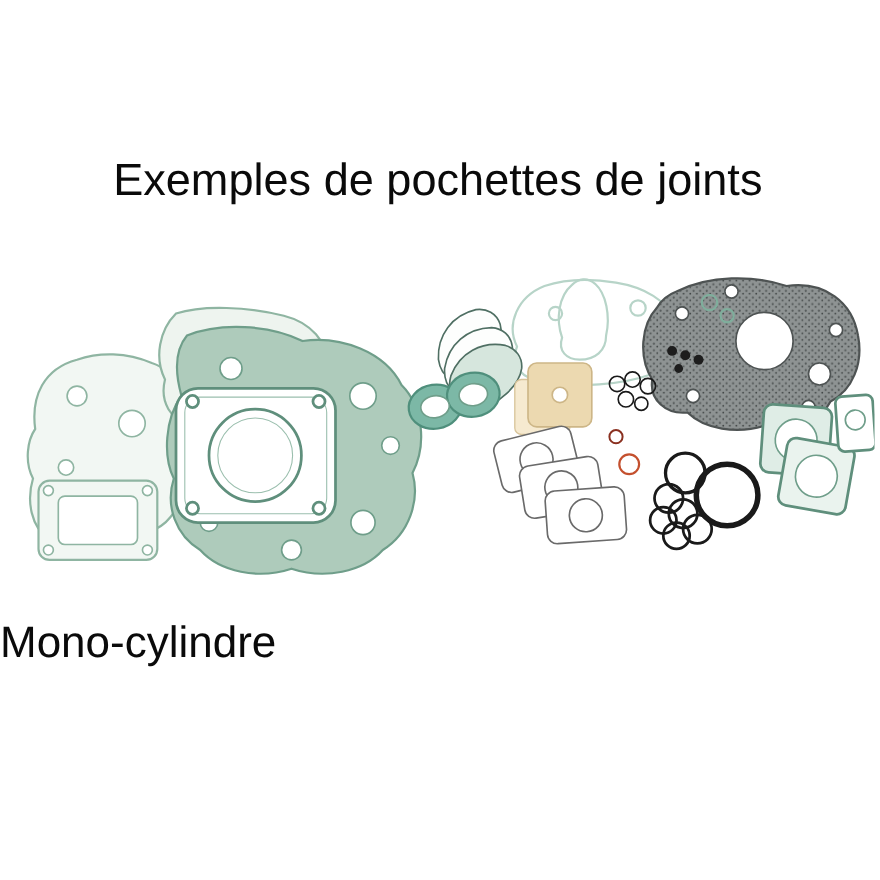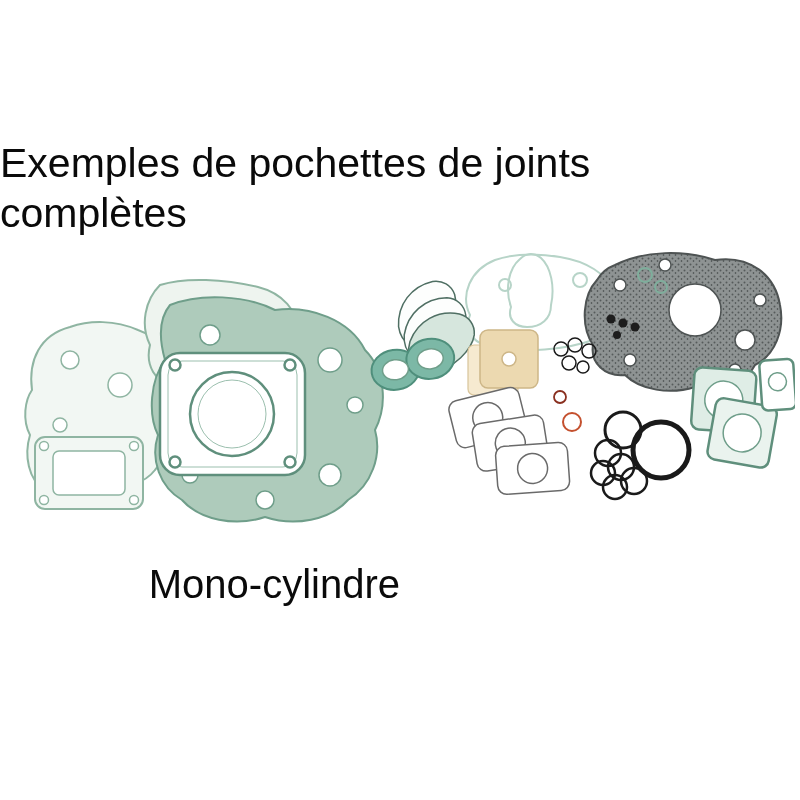--- a/index.html
+++ b/index.html
@@ -1,25 +1,25 @@
 <!DOCTYPE html>
 <html><head>
 <meta charset="utf-8">
 <style>
   html,body{margin:0;padding:0;background:#ffffff;}
   .page{
     position:relative;width:800px;height:800px;background:#ffffff;overflow:hidden;
     font-family:"Liberation Sans", sans-serif;color:#0a0a0a;
   }
   .title{
-    position:absolute;top:138px;left:0;width:796px;text-align:left;
+    position:absolute;top:138px;left:0;width:796px;text-align:center;
     font-size:41px;font-weight:400;line-height:1.22;margin:0;color:#0a0a0a;
   }
   .caption{
-    position:absolute;top:562px;width:400px;text-align:right;
+    position:absolute;top:562px;width:400px;text-align:left;
     font-size:40px;font-weight:400;color:#0a0a0a;
   }
   .caption.mono{left:0;}
   .caption.multi{left:400px;}
   svg{position:absolute;}
   .svg-left{left:10px;top:265px;}
   .svg-right{left:365px;top:245px;}
   
   .g-pale{fill:#f2f7f3;stroke:#8fb5a2;stroke-width:2;}
   .g-pale2{fill:#eef4ef;stroke:#8fb5a2;stroke-width:2;}
@@ -41,21 +41,21 @@
   .oring-dred{fill:none;stroke:#8a3020;stroke-width:1.8;}
   .stackline{fill:#ffffff;stroke:#6a6a6a;stroke-width:1.5;}
   .dot{fill:#1d1d1d;}
   .teal-ring{fill:none;stroke:#7fae9c;stroke-width:2;}
 </style>
 </head>
 <body>
 
 <div class="page">
 
-  <h1 class="title"><span>Exemples de pochettes de joints</span><br><span>complètes</span></h1>
+  <h1 class="title"><span>Exemples de pochettes de joints</span><br></h1>
 
   <svg class="svg-left" width="380" height="270" viewBox="0 0 380 270">
 
     <g>
       <path class="g-pale" d="M60,62 C30,70 18,95 22,125 C15,135 12,155 20,170 C14,190 18,215 35,225 C55,235 80,230 95,218 C115,225 135,218 145,205 C158,190 160,170 150,155 L155,120 C160,95 150,72 128,65 C105,55 80,55 60,62 Z"></path>
       <circle class="g-hole-l" cx="60" cy="95" r="9"></circle>
       <circle class="g-hole-l" cx="110" cy="120" r="12"></circle>
       <circle class="g-hole-l" cx="50" cy="160" r="7"></circle>
       <circle class="g-hole-l" cx="120" cy="185" r="9"></circle>
     </g>

